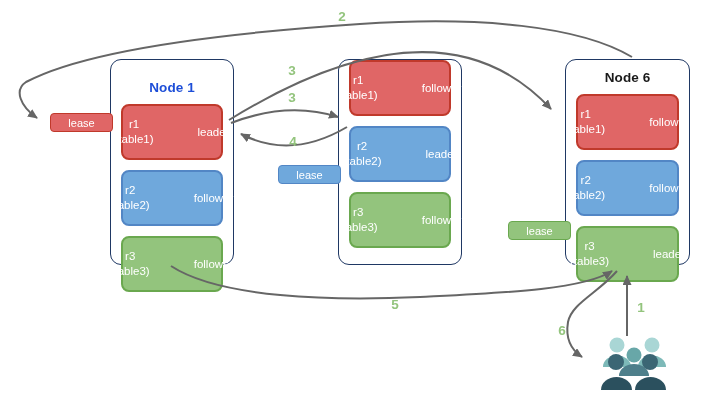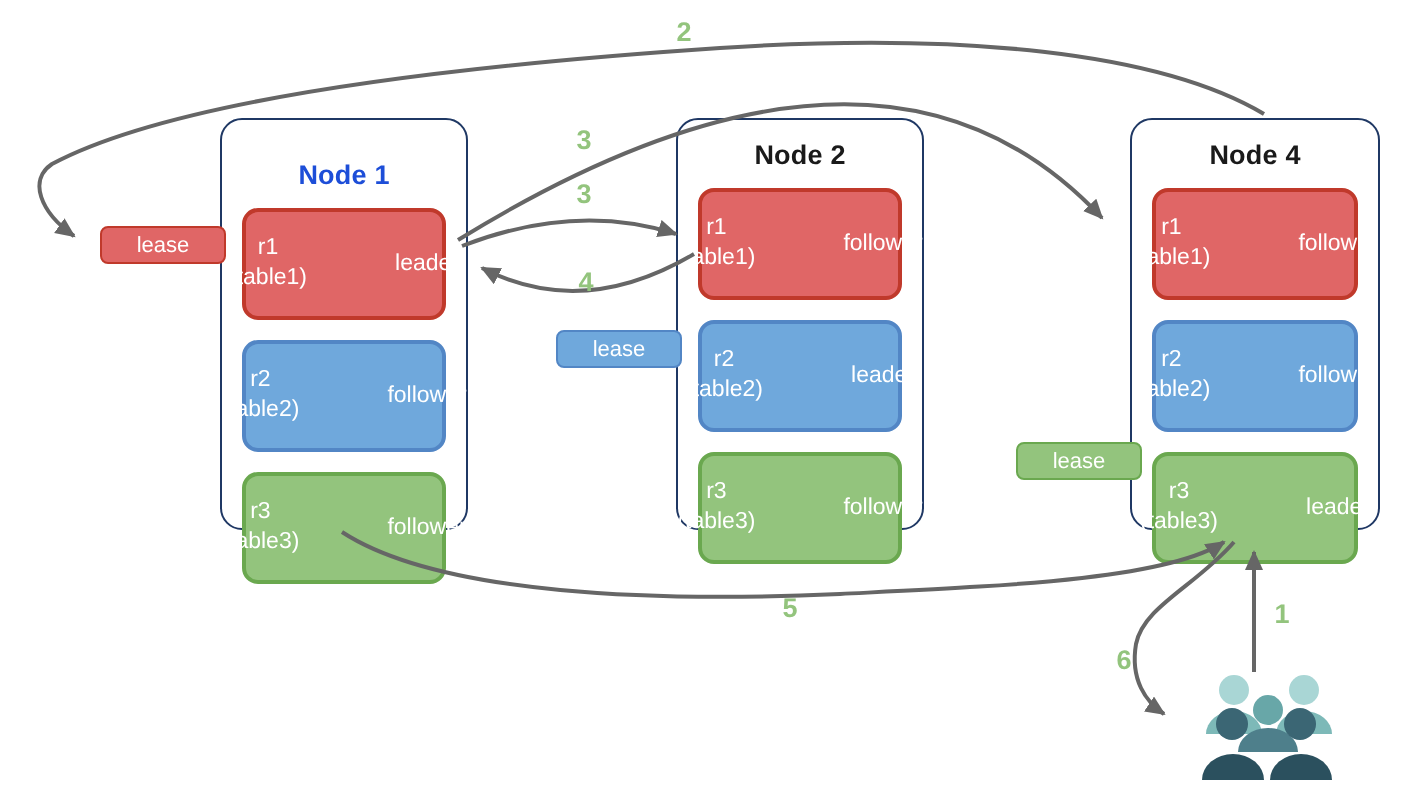--- a/index.html
+++ b/index.html
@@ -50,37 +50,36 @@
       <span>r2 (table2)</span>
       <span>follower</span>
     </div>
     <div class="replica" style="background-color: rgb(147, 196, 125); border-color: rgb(106, 168, 79); color: rgb(255, 255, 255);">
       <span>r3 (table3)</span>
       <span>follower</span>
     </div>
   </div>
 
   <div class="node" id="node2" style="border-color: rgb(31, 56, 100);">
-    <div class="node-title" style="color: rgb(26, 26, 26);">Node 2</div>
     <div class="replica" style="background-color: rgb(224, 102, 102); border-color: rgb(192, 57, 43); color: rgb(255, 255, 255);">
       <span>r1 (table1)</span>
       <span>follower</span>
     </div>
     <div class="replica" style="background-color: rgb(111, 168, 220); border-color: rgb(82, 134, 197); color: rgb(255, 255, 255);">
       <span>r2 (table2)</span>
       <span>leader</span>
     </div>
     <div class="replica" style="background-color: rgb(147, 196, 125); border-color: rgb(106, 168, 79); color: rgb(255, 255, 255);">
       <span>r3 (table3)</span>
       <span>follower</span>
     </div>
   </div>
 
   <div class="node" id="node3" style="border-color: rgb(31, 56, 100);">
-    <div class="node-title" style="color: rgb(26, 26, 26);">Node 4</div>
+    <div class="node-title" style="color: rgb(26, 26, 26);">Node 6</div>
     <div class="replica" style="background-color: rgb(224, 102, 102); border-color: rgb(192, 57, 43); color: rgb(255, 255, 255);">
       <span>r1 (table1)</span>
       <span>follower</span>
     </div>
     <div class="replica" style="background-color: rgb(111, 168, 220); border-color: rgb(82, 134, 197); color: rgb(255, 255, 255);">
       <span>r2 (table2)</span>
       <span>follower</span>
     </div>
     <div class="replica" style="background-color: rgb(147, 196, 125); border-color: rgb(106, 168, 79); color: rgb(255, 255, 255);">
       <span>r3 (table3)</span>

